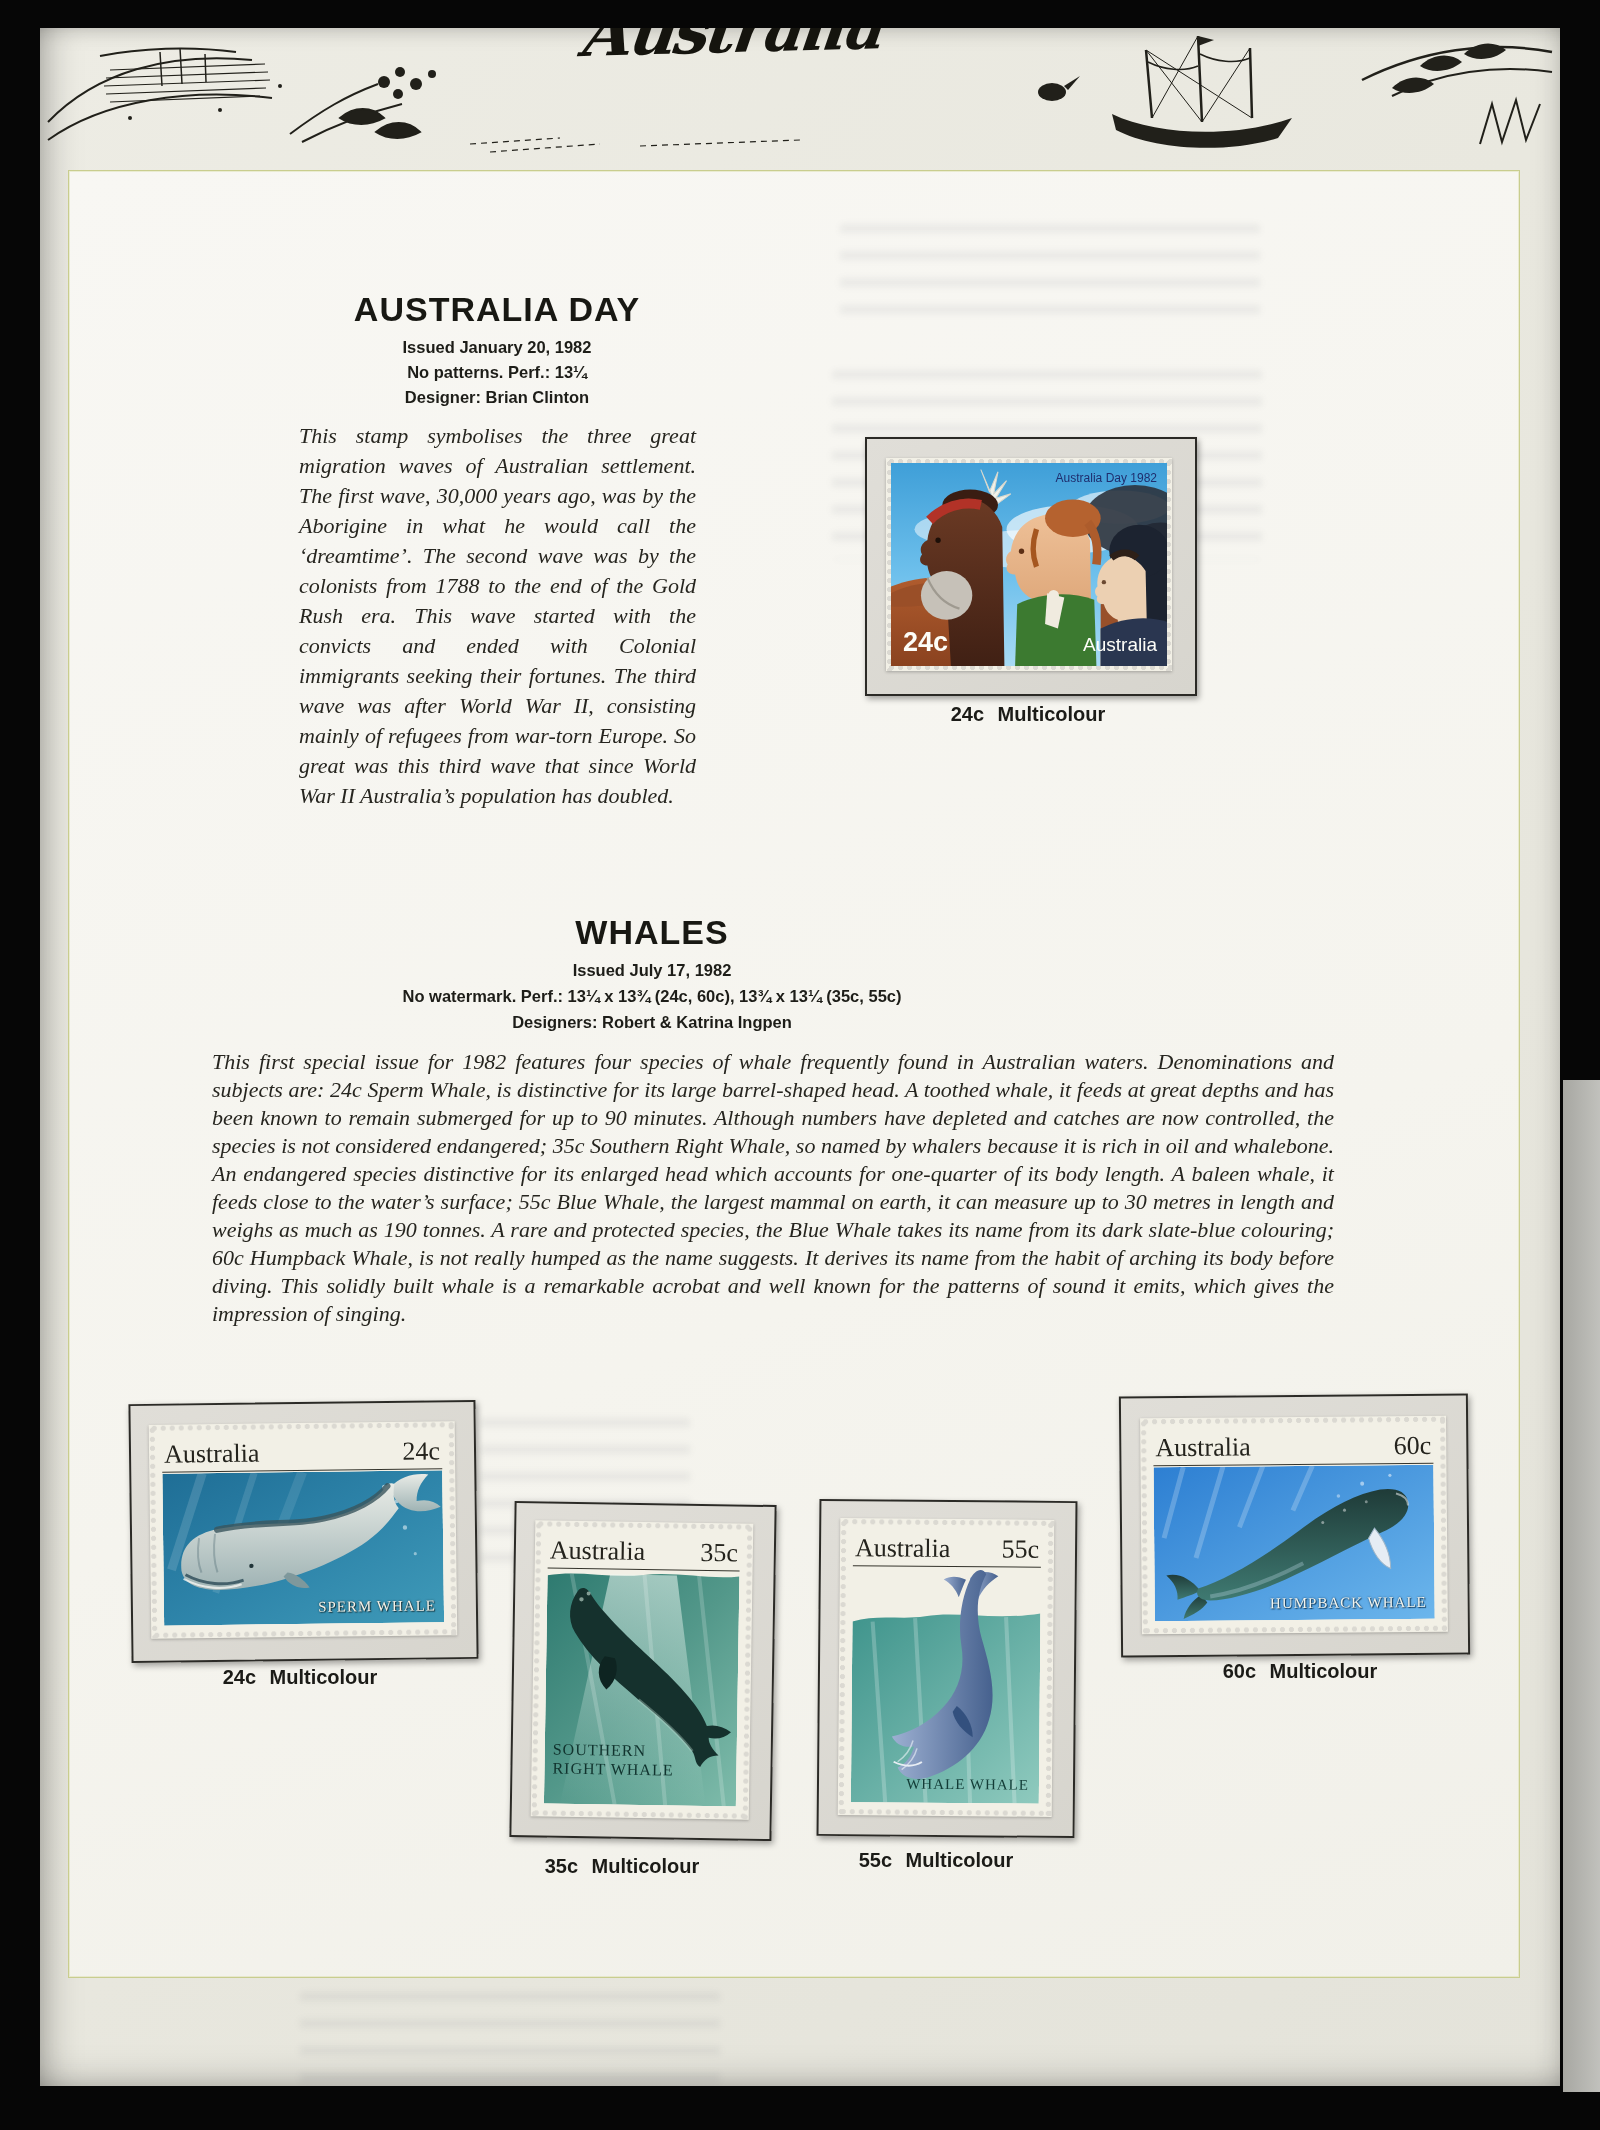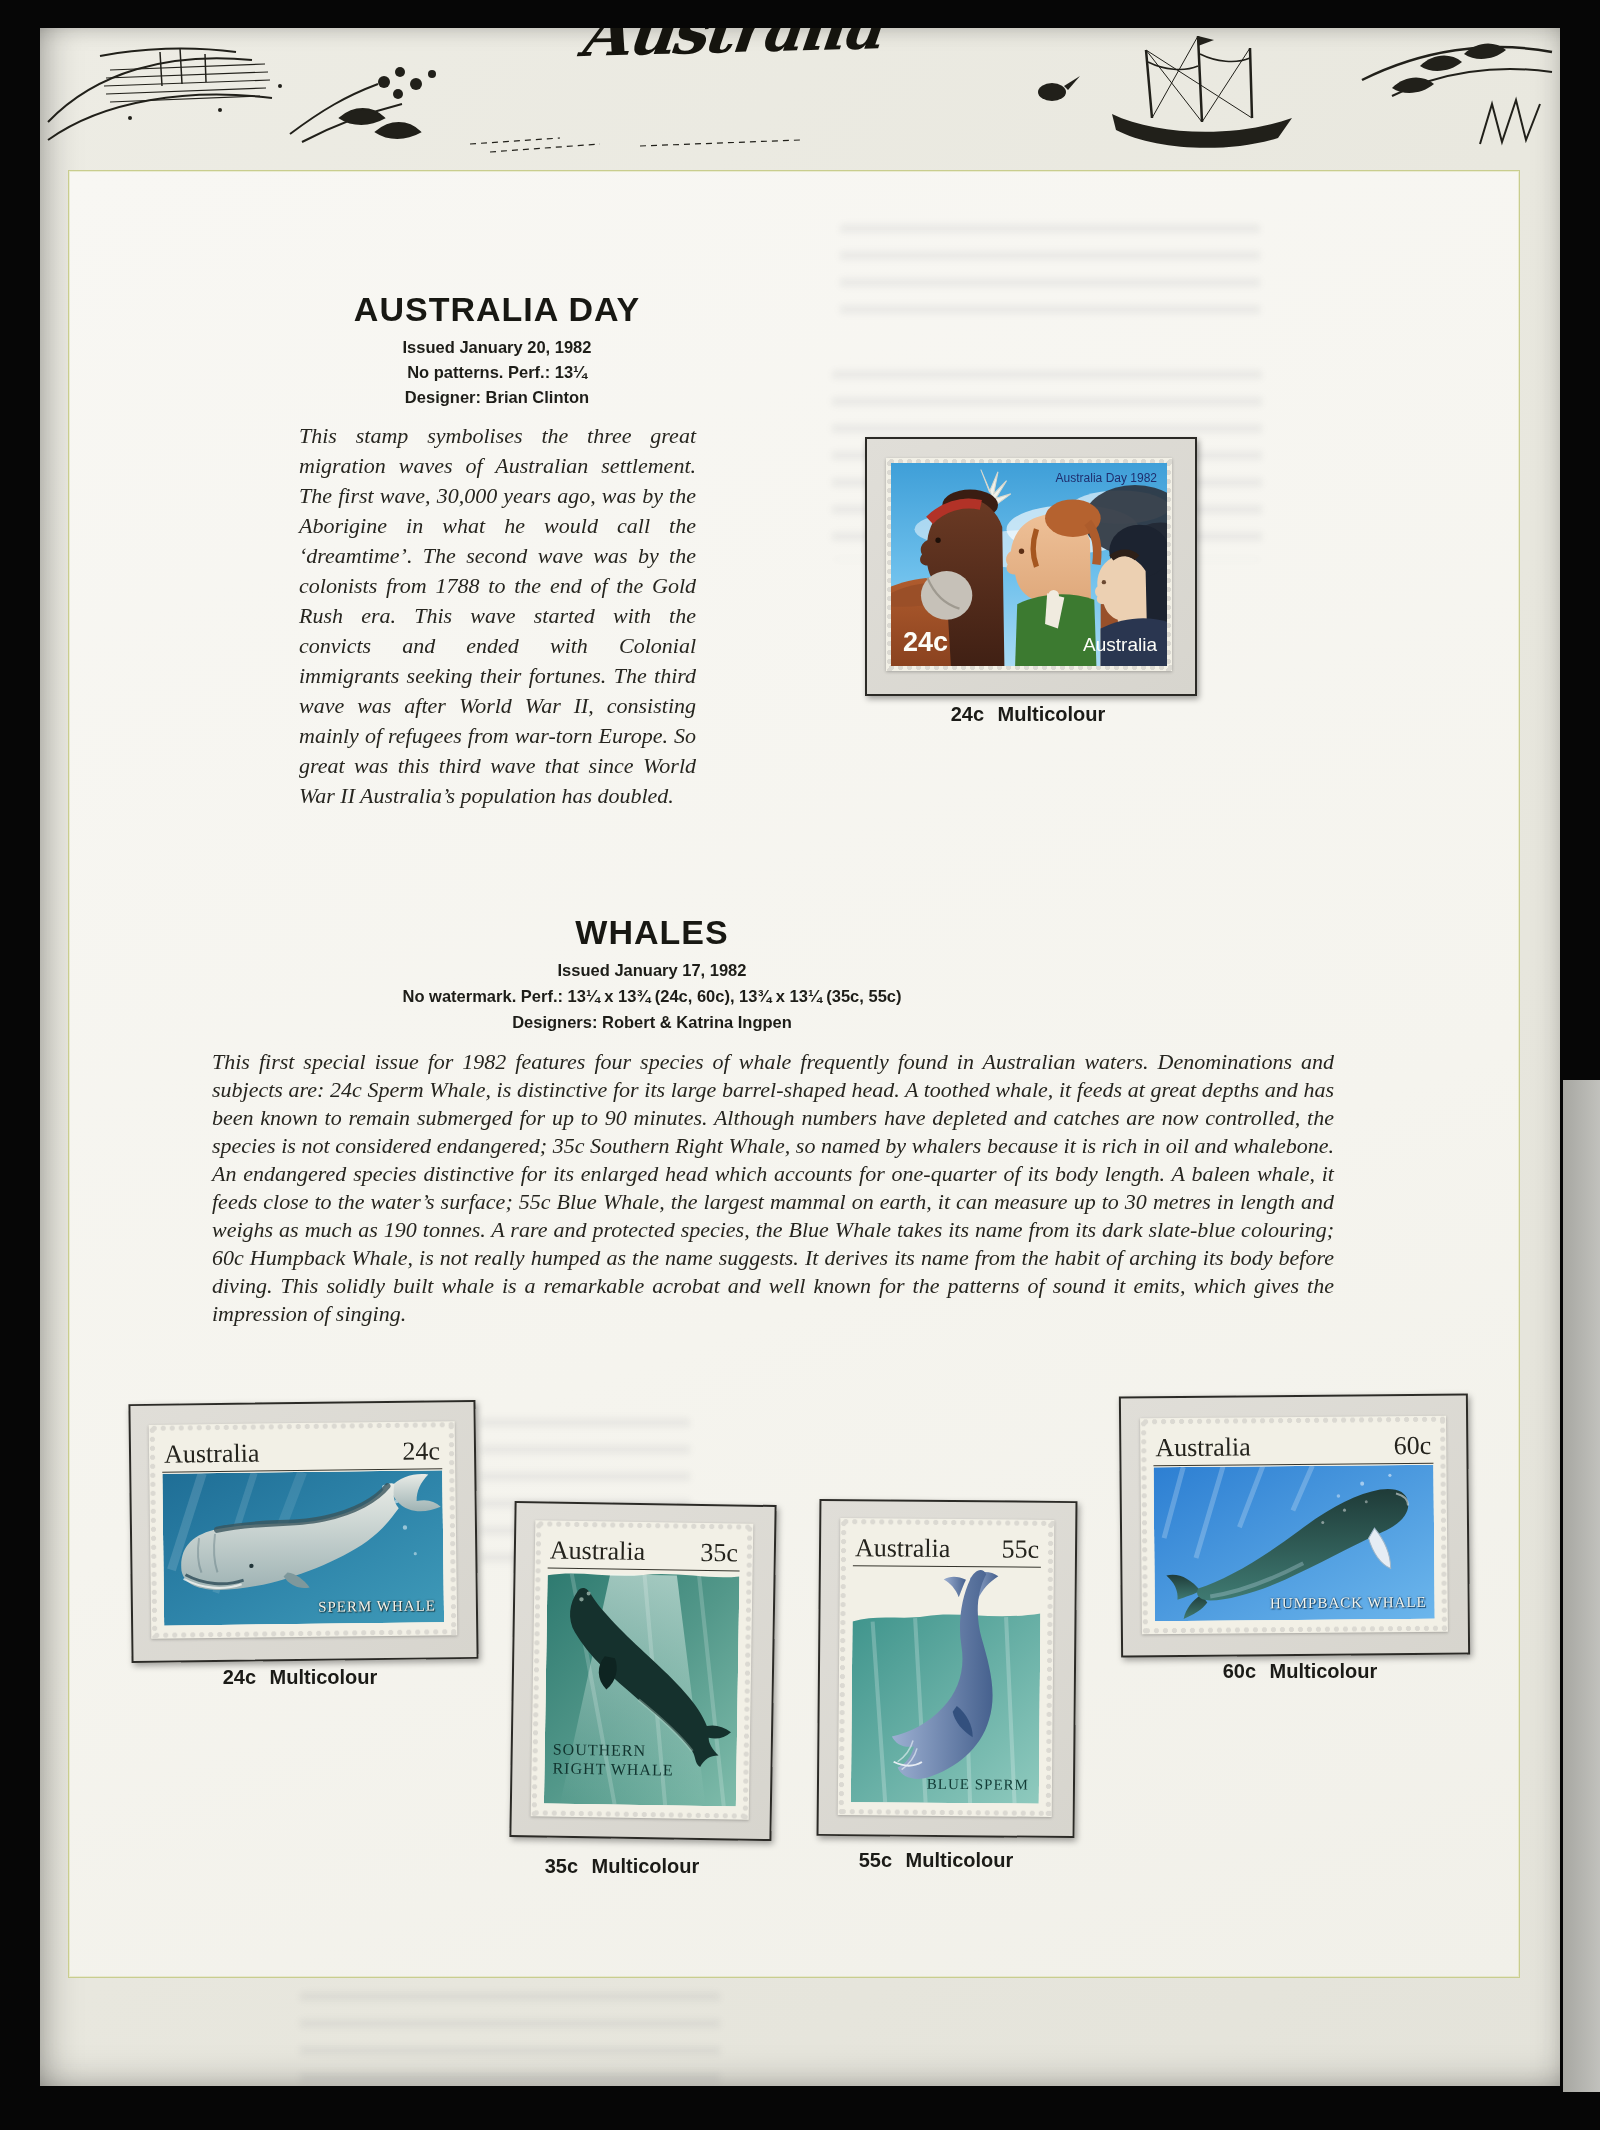--- a/index.html
+++ b/index.html
@@ -185,21 +185,21 @@
         </svg>
         <div class="ad-title-txt">Australia Day 1982</div>
         <div class="ad-val-txt">24c</div>
         <div class="ad-country-txt">Australia</div>
       </div>
     </div>
   </div>
   <div class="caption" style="left:1028px;top:703px;">24c Multicolour</div>
 
   <div class="h-title" style="left:652px;top:913px;">WHALES</div>
-  <div class="h-sub" style="left:652px;top:961px;">Issued January 17, 1982</div>
+  <div class="h-sub" style="left:652px;top:961px;">Issued July 17, 1982</div>
   <div class="h-sub" style="left:652px;top:987px;">No watermark. Perf.: 13¼ x 13¾ (24c, 60c), 13¾ x 13¼ (35c, 55c)</div>
   <div class="h-sub" style="left:652px;top:1013px;">Designers: Robert &amp; Katrina Ingpen</div>
   <div class="para" style="left:212px;top:1048px;width:1122px;line-height:28px;">This first special issue for 1982 features four species of whale frequently found in Australian waters. Denominations and subjects are: 24c Sperm Whale, is distinctive for its large barrel-shaped head. A toothed whale, it feeds at great depths and has been known to remain submerged for up to 90 minutes. Although numbers have depleted and catches are now controlled, the species is not considered endangered; 35c Southern Right Whale, so named by whalers because it is rich in oil and whalebone. An endangered species distinctive for its enlarged head which accounts for one-quarter of its body length. A baleen whale, it feeds close to the water’s surface; 55c Blue Whale, the largest mammal on earth, it can measure up to 30 metres in length and weighs as much as 190 tonnes. A rare and protected species, the Blue Whale takes its name from its dark slate-blue colouring; 60c Humpback Whale, is not really humped as the name suggests. It derives its name from the habit of arching its body before diving. This solidly built whale is a remarkable acrobat and well known for the patterns of sound it emits, which gives the impression of singing.</div>
 
   <div class="mount" style="left:130px;top:1402px;width:343px;height:255px;transform:rotate(-0.7deg);">
     <div class="stamp" style="left:18px;top:19px;width:306px;height:214px;">
       <div class="stamp-inner">
         <div class="stamp-head">
           <span>Australia</span>
           <span>24c</span>
@@ -302,21 +302,21 @@
             </defs>
             <path d="M0,56 C24,48 48,54 72,50 C104,44 140,54 186,46 L186,242 L0,242 Z" fill="url(#blw)"></path>
             <path d="M20,56 L34,242 M62,52 L74,242 M110,50 L118,242 M152,50 L162,242" stroke="rgba(255,255,255,.22)" stroke-width="4"></path>
             <path d="M116,10 C124,2 136,2 144,8 C135,14 128,22 124,32 C120,24 116,16 116,10 Z" fill="url(#blb)"></path>
             <path d="M112,12 C104,8 96,8 90,12 C97,16 102,22 105,30 C108,22 110,16 112,12 Z" fill="url(#blb)"></path>
             <path d="M132,6 C122,26 122,50 128,72 C136,100 144,128 136,156 C128,186 104,206 76,216 C62,220 50,216 46,206 C54,202 60,194 62,184 C52,186 44,182 40,174 C58,170 76,160 90,144 C106,126 112,104 108,80 C104,56 108,30 116,12 C120,2 128,-2 132,6 Z" fill="url(#blb)"></path>
             <path d="M104,142 C114,150 120,162 120,174 C110,168 102,158 100,148 Z" fill="#33507e"></path>
             <path d="M46,200 C54,194 59,186 61,178 M50,208 C58,202 63,194 65,186" stroke="rgba(240,245,250,.6)" stroke-width="1.5" fill="none"></path>
             <path d="M42,200 C52,205 62,205 70,200" stroke="#e8eef4" stroke-width="2" fill="none"></path>
           </svg>
-          <div class="species" style="right:10px;bottom:10px;font-size:15px;color:#123b36;">BLUE SPERM</div>
+          <div class="species" style="right:10px;bottom:10px;font-size:15px;color:#123b36;">WHALE WHALE</div>
         </div>
       </div>
     </div>
   </div>
   <div class="caption" style="left:936px;top:1849px;">55c Multicolour</div>
 
   <div class="mount" style="left:1120px;top:1395px;width:345px;height:257px;transform:rotate(-0.5deg);">
     <div class="stamp" style="left:19px;top:20px;width:306px;height:216px;">
       <div class="stamp-inner">
         <div class="stamp-head">

